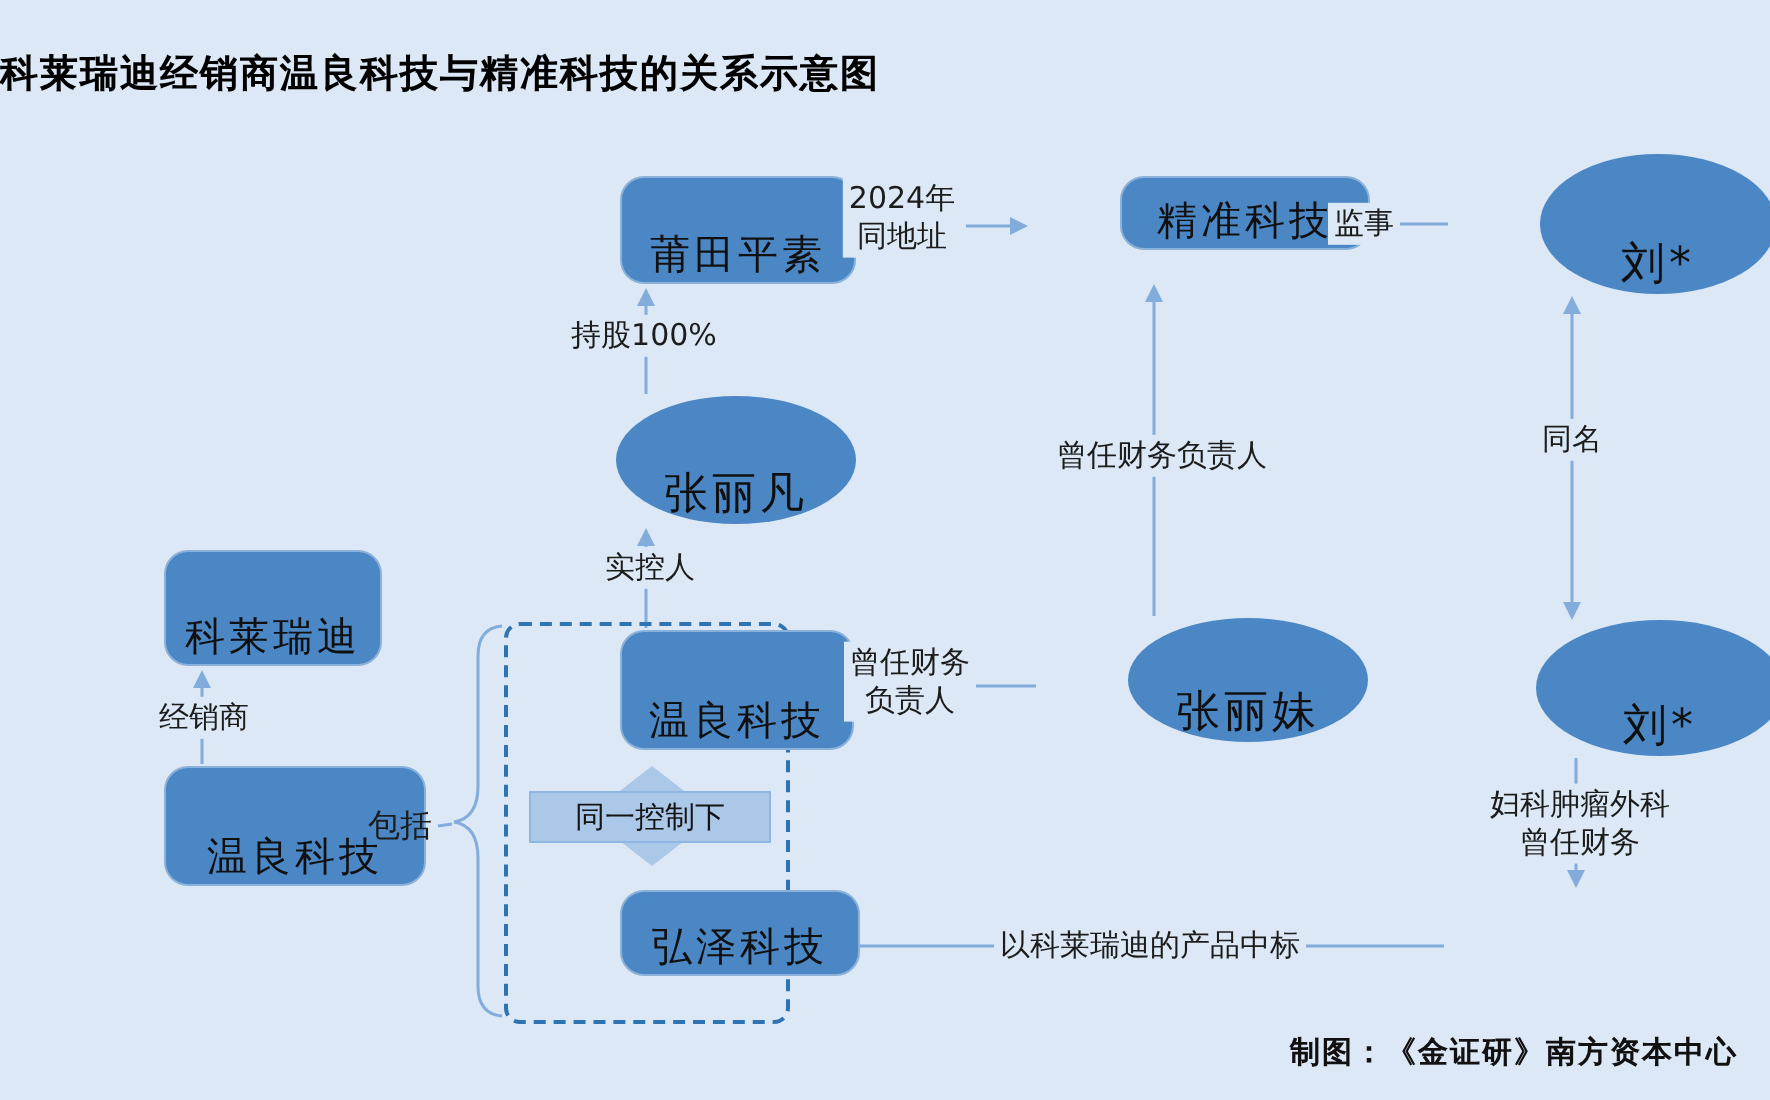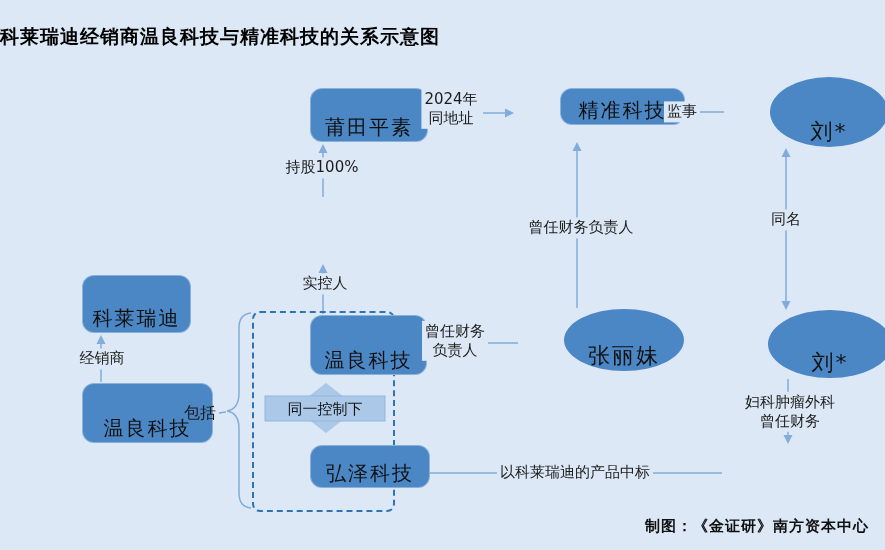--- a/index.html
+++ b/index.html
@@ -125,20 +125,23 @@
 
   <div class="node" style="left:265px;top:88px;width:118px;height:54px;">
       <span>莆田平素</span>
     </div>
   <div class="node" style="left:515px;top:88px;width:125px;height:37px;">
       <span>精准科技</span>
     </div>
   <div class="node ellipse" style="left:725px;top:77px;width:118px;height:70px;">
       <span>刘*</span>
     </div>
+  <div class="node ellipse" style="left:263px;top:198px;width:120px;height:64px;">
+      <span>张丽凡</span>
+    </div>
   <div class="node" style="left:37px;top:275px;width:109px;height:58px;">
       <span>科莱瑞迪</span>
     </div>
   <div class="node" style="left:37px;top:383px;width:131px;height:60px;">
       <span>温良科技</span>
     </div>
   <div class="node" style="left:265px;top:315px;width:117px;height:60px;">
       <span>温良科技</span>
     </div>
   <div class="node" style="left:265px;top:445px;width:120px;height:43px;">

